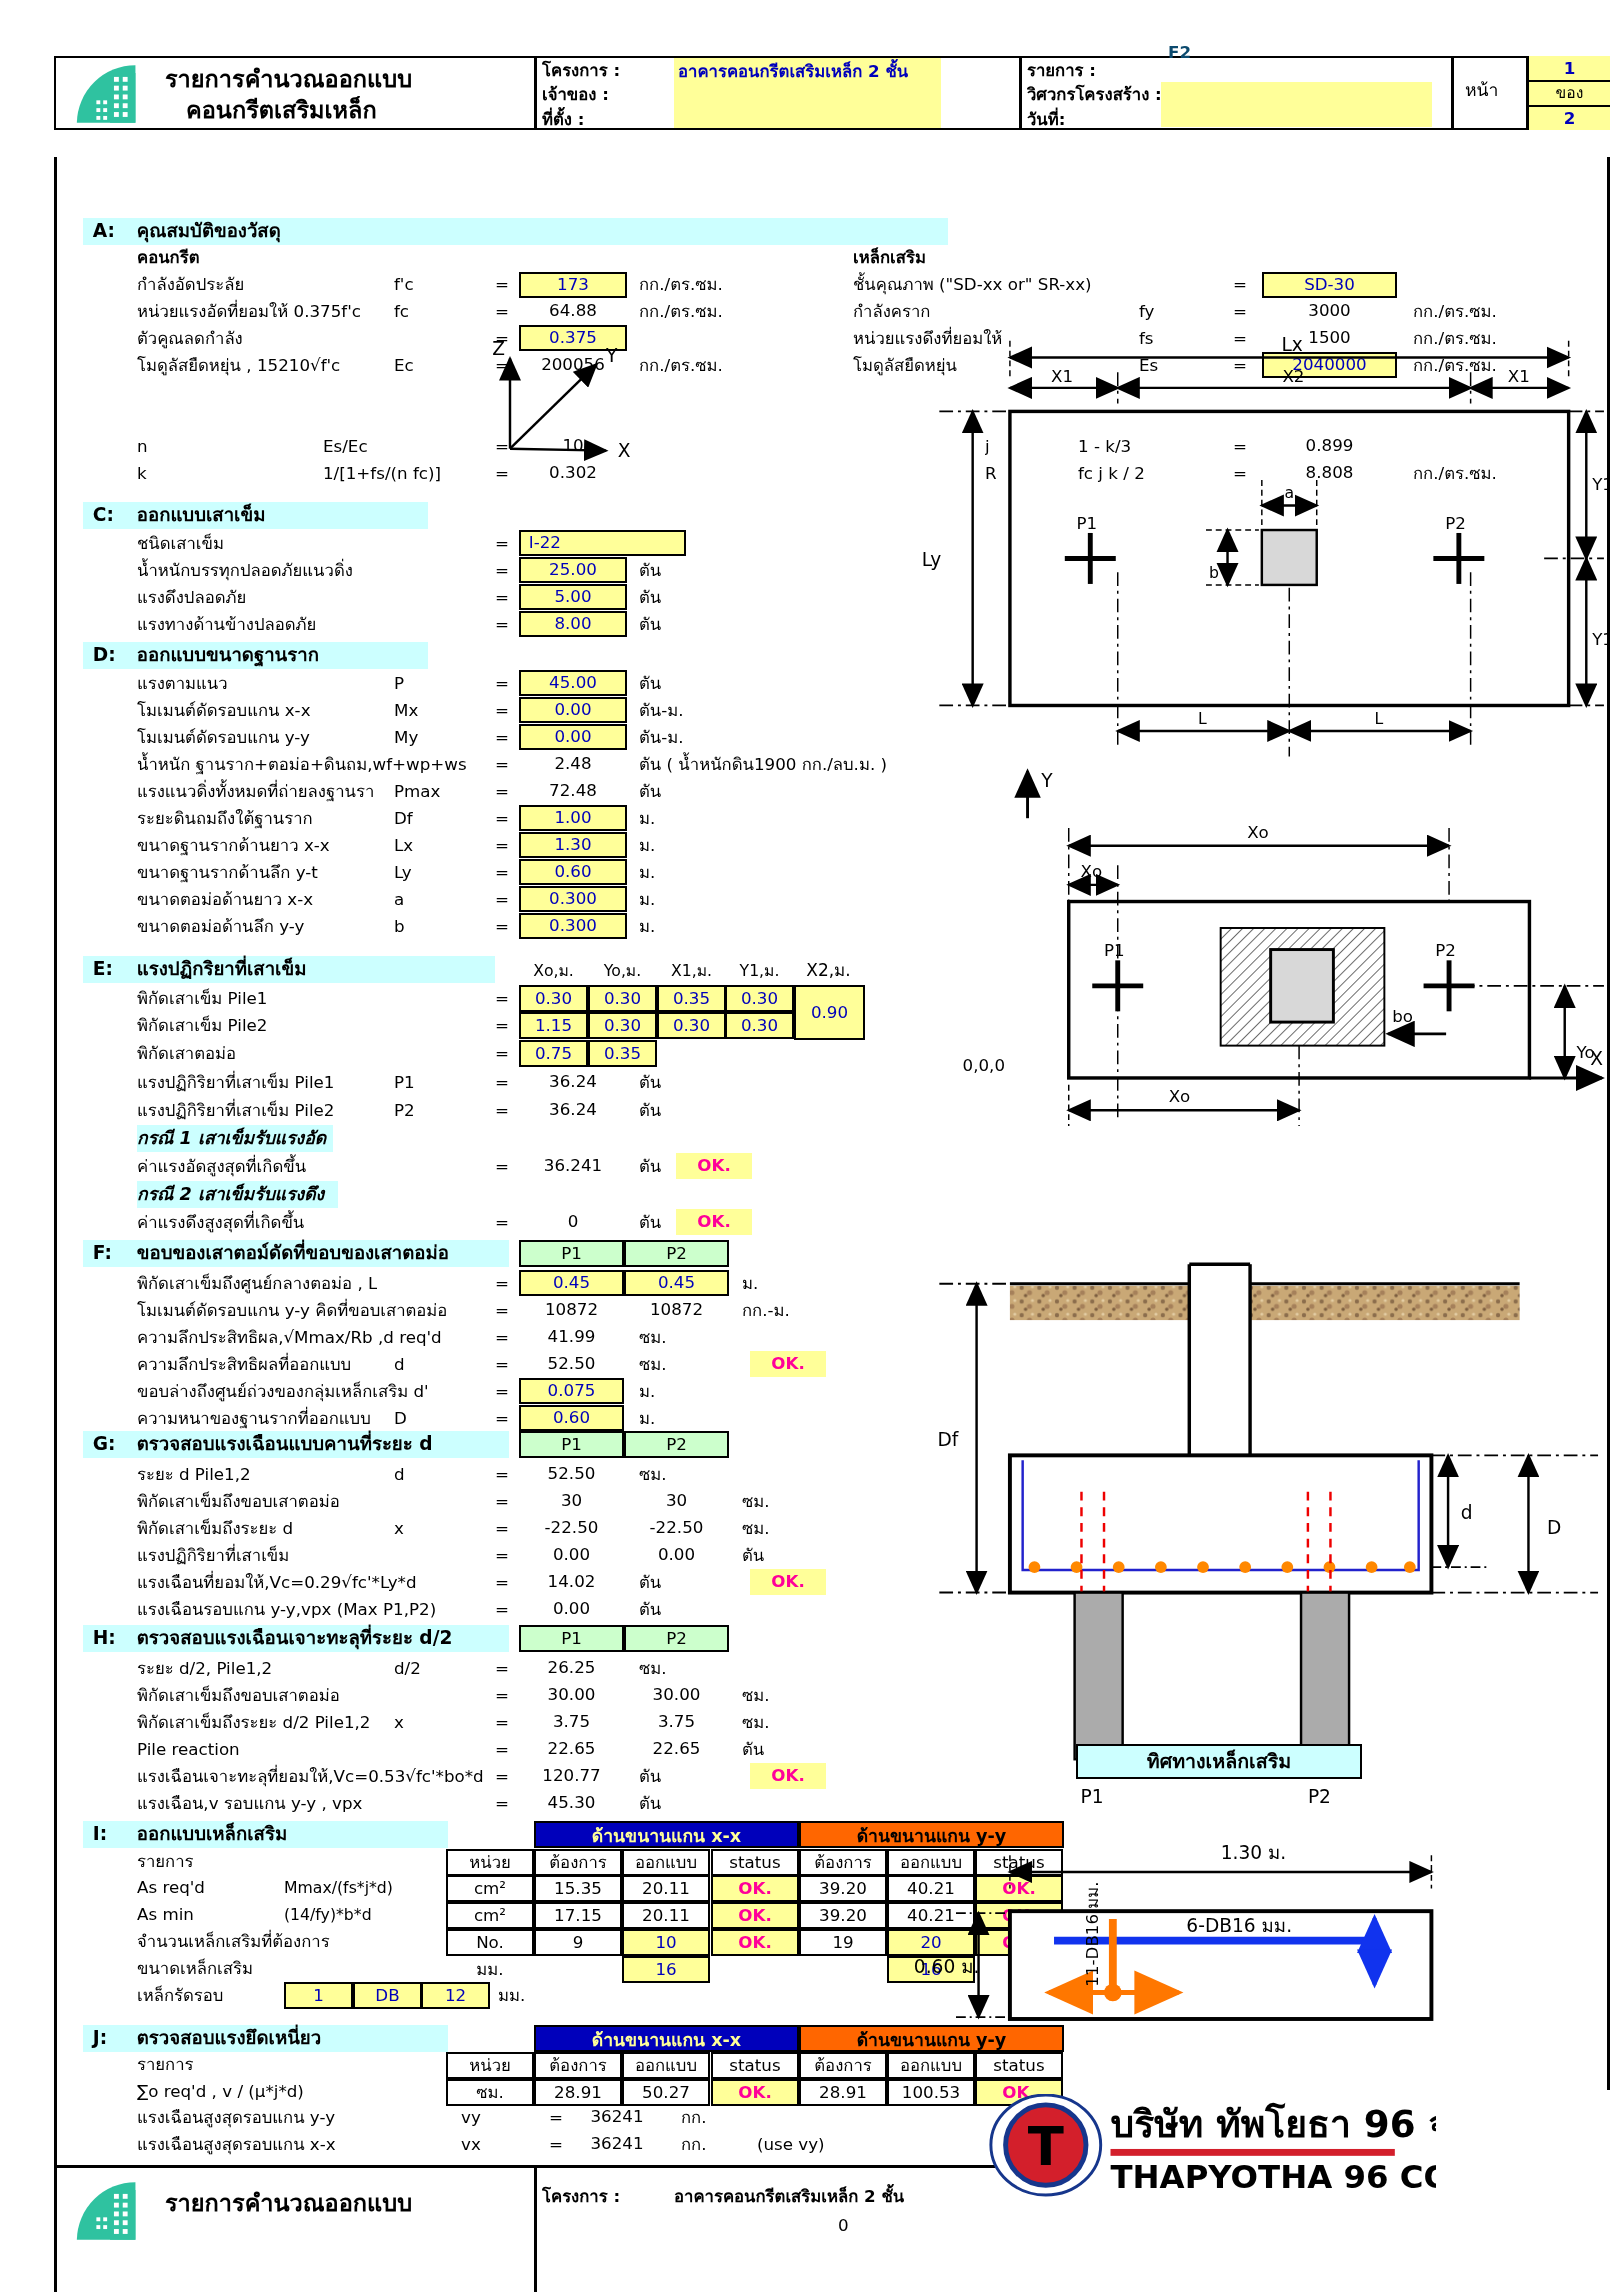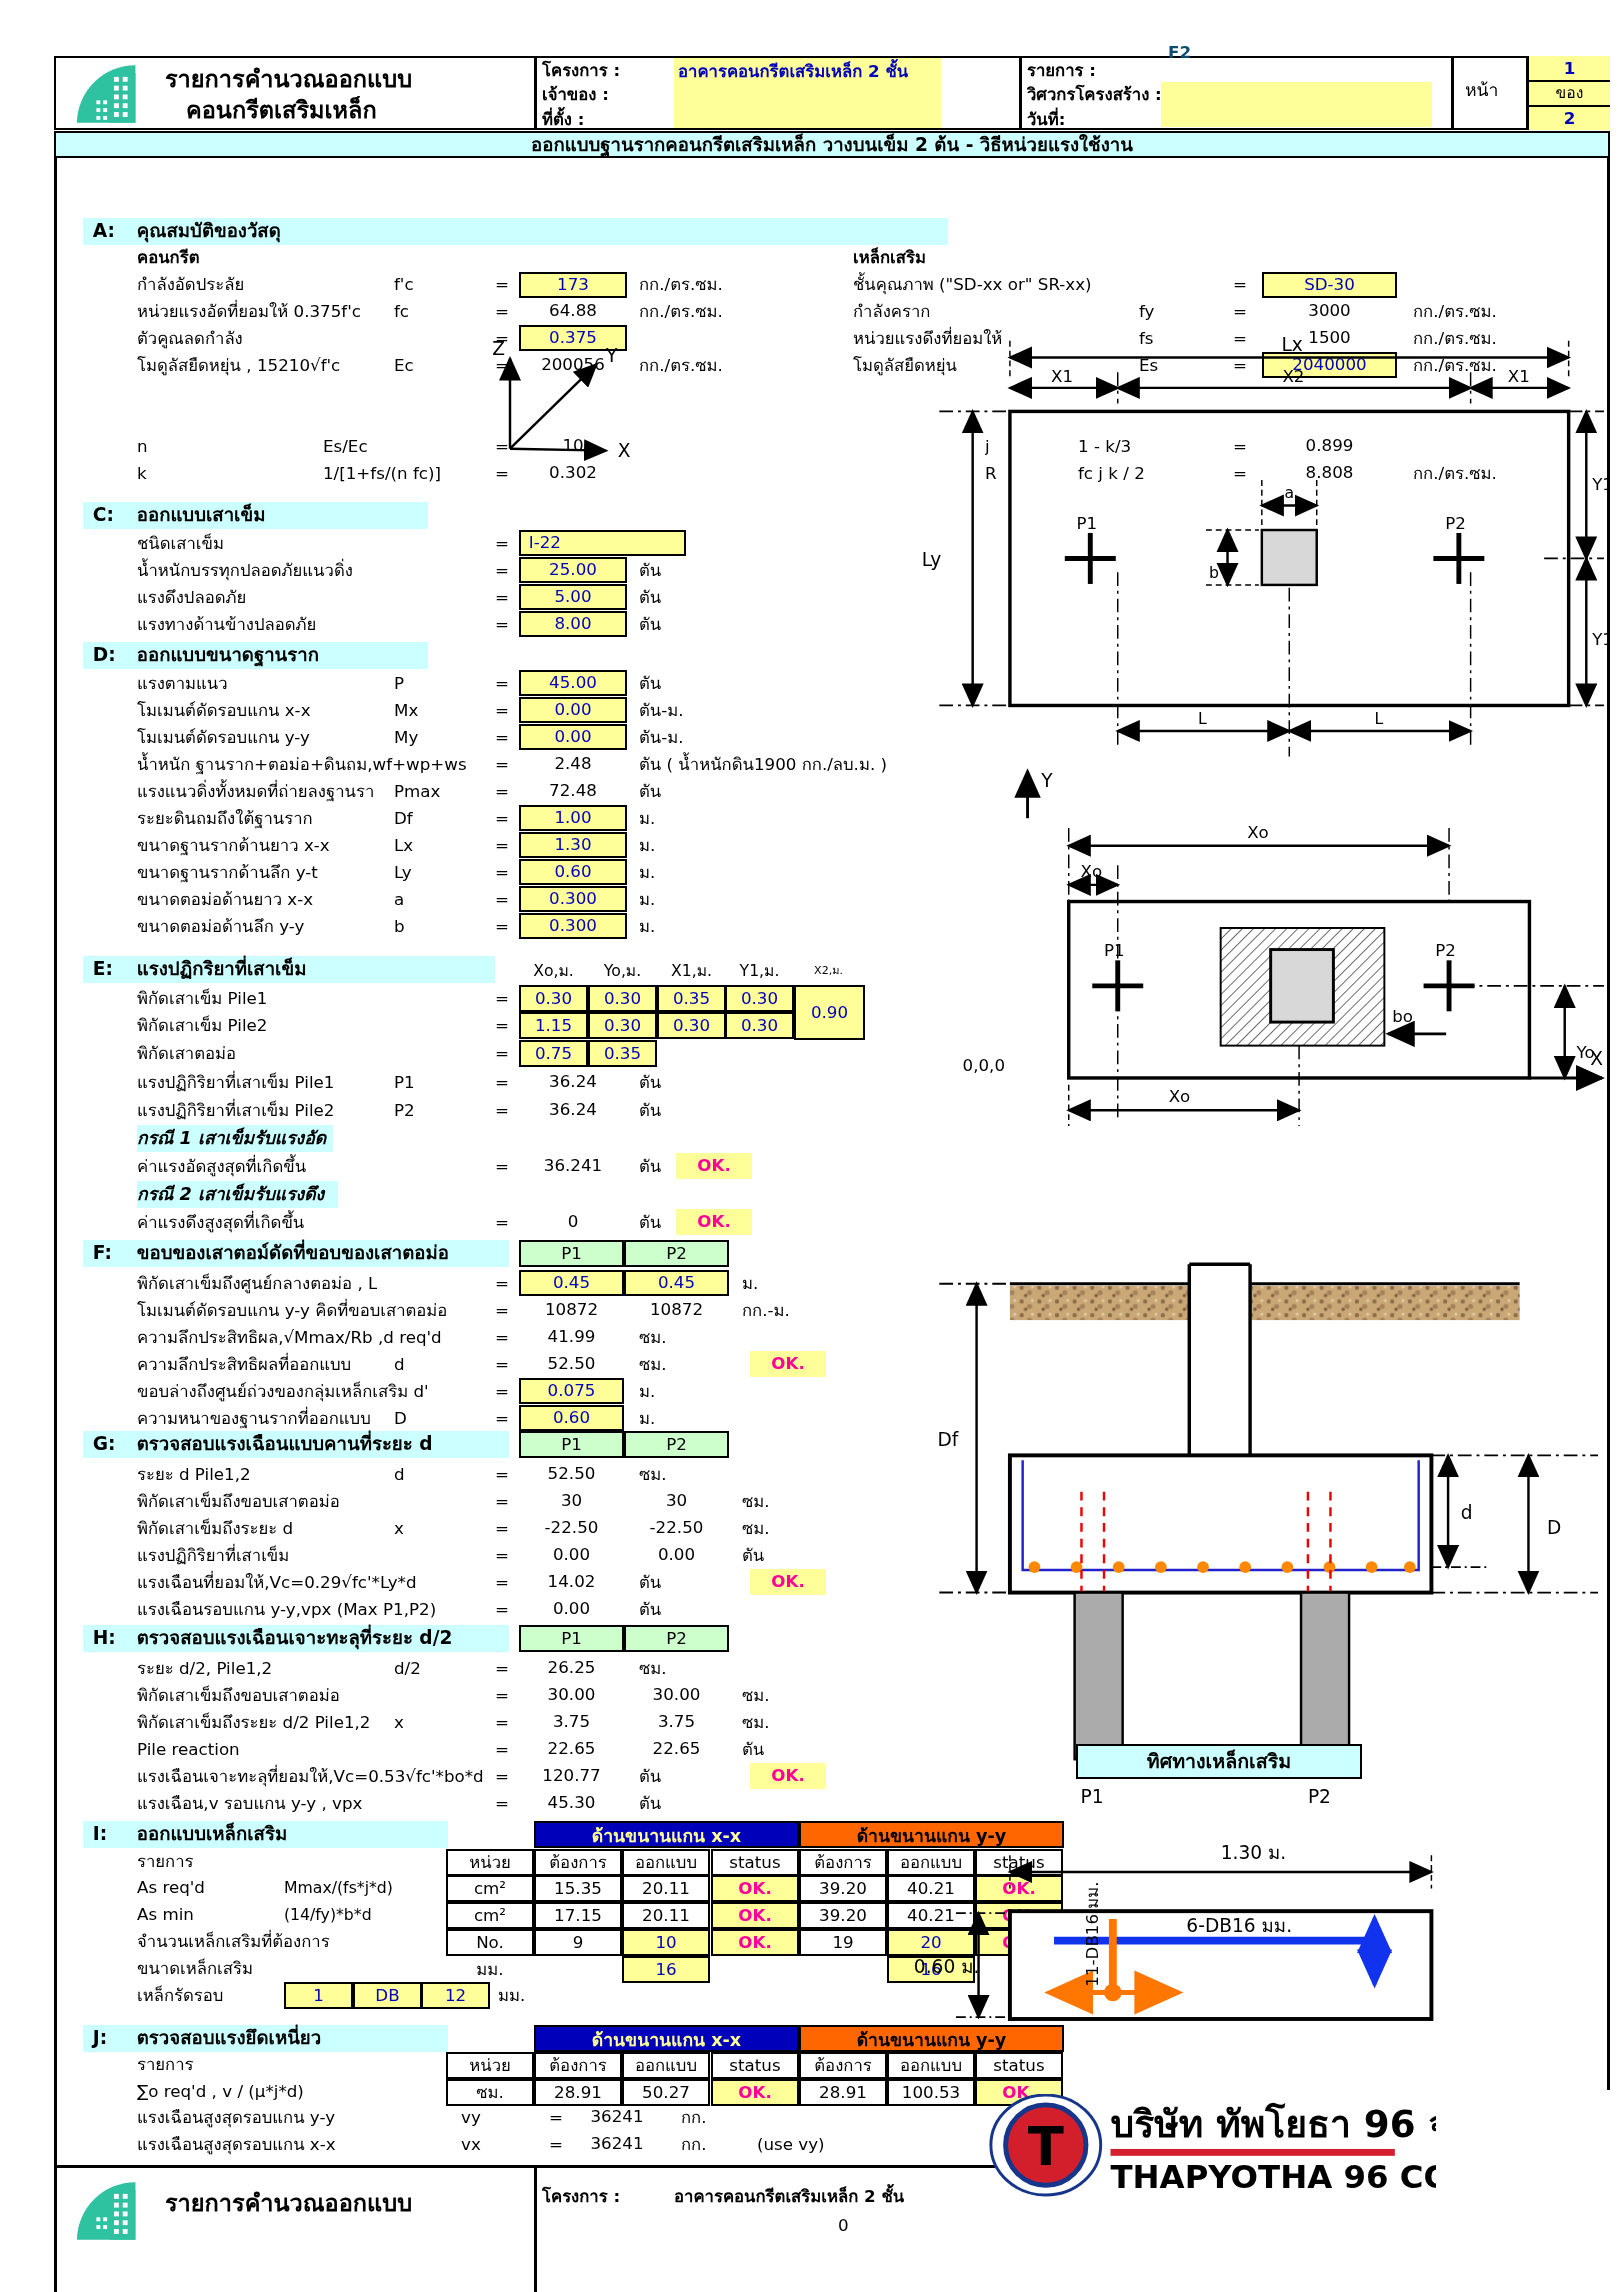--- a/index.html
+++ b/index.html
@@ -68,21 +68,20 @@
 
   <div class="abs vline" style="left:1451px;top:56px;width:2.9px;height:74px;"></div>
   <div class="abs lbl" style="left:1465px;top:78px;font-size:17.6px;">หน้า</div>
   <div class="abs vline" style="left:1526px;top:56px;width:2.9px;height:74px;"></div>
   <div class="abs" style="left:1529px;top:56px;width:81px;height:24.5px;background:#FFFF99;text-align:center;line-height:24.5px;font-size:16.7px;color:#0000BB;font-weight:bold;">1</div>
   <div class="abs hline" style="left:1526px;top:80px;width:84px;height:2px;"></div>
   <div class="abs" style="left:1529px;top:82px;width:81px;height:22.5px;background:#FFFF99;text-align:center;line-height:22.5px;font-size:15.7px;">ของ</div>
   <div class="abs hline" style="left:1526px;top:105px;width:84px;height:2px;"></div>
   <div class="abs" style="left:1529px;top:107px;width:81px;height:22.5px;background:#FFFF99;text-align:center;line-height:22.5px;font-size:16.7px;color:#0000BB;font-weight:bold;">2</div>
 
-  <div class="abs" style="left:54px;top:131px;width:1556px;height:26.5px;border:2px solid #000;box-sizing:border-box;background:#CCFFFF;text-align:center;font-weight:bold;font-size:18.6px;line-height:23.5px;">ออกแบบฐานรากคอนกรีตเสริมเหล็ก วางบนเข็ม  2 ต้น - วิธีหน่วยแรงใช้งาน</div>
 
   <div class="abs vline" style="left:54px;top:157px;width:2.9px;height:2011px;"></div>
   <div class="abs vline" style="left:1607px;top:157px;width:2.9px;height:1933px;"></div>
   <div class="abs hline" style="left:54px;top:2165px;width:941px;height:2.9px;"></div>
 
   <div id="rows-layer" class="abs" style="left:0;top:0;width:1560px;height:2293px;">
       <div class="abs band" style="left: 83px; top: 218px; width: 865px;"><span class="bandletter">A:</span><span>คุณสมบัติของวัสดุ</span></div>
       <div class="abs lbl bold" style="left: 137px; top: 245px;">คอนกรีต</div>
       <div class="abs lbl bold" style="left: 853px; top: 245px;">เหล็กเสริม</div>
       <div class="abs lbl" style="left: 137px; top: 272px; max-width: 352px;">กำลังอัดประลัย</div>
@@ -202,21 +201,21 @@
       <div class="abs lbl" style="left: 137px; top: 914px; max-width: 352px;">ขนาดตอม่อด้านลึก y-y</div>
       <div class="abs lbl" style="left: 394px; top: 914px;">b</div>
       <div class="abs lbl" style="left: 495px; top: 914px;">=</div>
       <div class="abs inputbox" style="left: 519px; top: 913px; width: 108px; height: 25.5px; line-height: 21.6px;">0.300</div>
       <div class="abs lbl" style="left: 639px; top: 914px;">ม.</div>
       <div class="abs band" style="left: 83px; top: 956px; width: 412px;"><span class="bandletter">E:</span><span>แรงปฏิกริยาที่เสาเข็ม</span></div>
       <div class="abs plaincell" style="left: 519px; top: 959px; width: 69px; height: 23.5px; line-height: 23.5px; font-size: 15.7px;">Xo,ม.</div>
       <div class="abs plaincell" style="left: 588px; top: 959px; width: 69px; height: 23.5px; line-height: 23.5px; font-size: 15.7px;">Yo,ม.</div>
       <div class="abs plaincell" style="left: 657px; top: 959px; width: 69px; height: 23.5px; line-height: 23.5px; font-size: 15.7px;">X1,ม.</div>
       <div class="abs plaincell" style="left: 725px; top: 959px; width: 69px; height: 23.5px; line-height: 23.5px; font-size: 15.7px;">Y1,ม.</div>
-      <div class="abs plaincell" style="left: 794px; top: 959px; width: 69px; height: 23.5px; line-height: 23.5px; font-size: 11px;">X2,ม.</div>
+      <div class="abs plaincell" style="left: 794px; top: 959px; width: 69px; height: 23.5px; line-height: 23.5px; font-size: 17px;">X2,ม.</div>
       <div class="abs lbl" style="left: 137px; top: 986px;">พิกัดเสาเข็ม Pile1</div>
       <div class="abs lbl" style="left: 495px; top: 986px;">=</div>
       <div class="abs inputbox" style="left: 519px; top: 985px; width: 69px; height: 27.4px; line-height: 23.5px;">0.30</div>
       <div class="abs inputbox" style="left: 588px; top: 985px; width: 69px; height: 27.4px; line-height: 23.5px;">0.30</div>
       <div class="abs inputbox" style="left: 657px; top: 985px; width: 69px; height: 27.4px; line-height: 23.5px;">0.35</div>
       <div class="abs inputbox" style="left: 725px; top: 985px; width: 69px; height: 27.4px; line-height: 23.5px;">0.30</div>
       <div class="abs inputbox" style="left: 794px; top: 985px; width: 71px; height: 55px; line-height: 51px;">0.90</div>
       <div class="abs lbl" style="left: 137px; top: 1013px;">พิกัดเสาเข็ม Pile2</div>
       <div class="abs lbl" style="left: 495px; top: 1013px;">=</div>
       <div class="abs inputbox" style="left: 519px; top: 1012px; width: 69px; height: 27.4px; line-height: 23.5px;">1.15</div>

